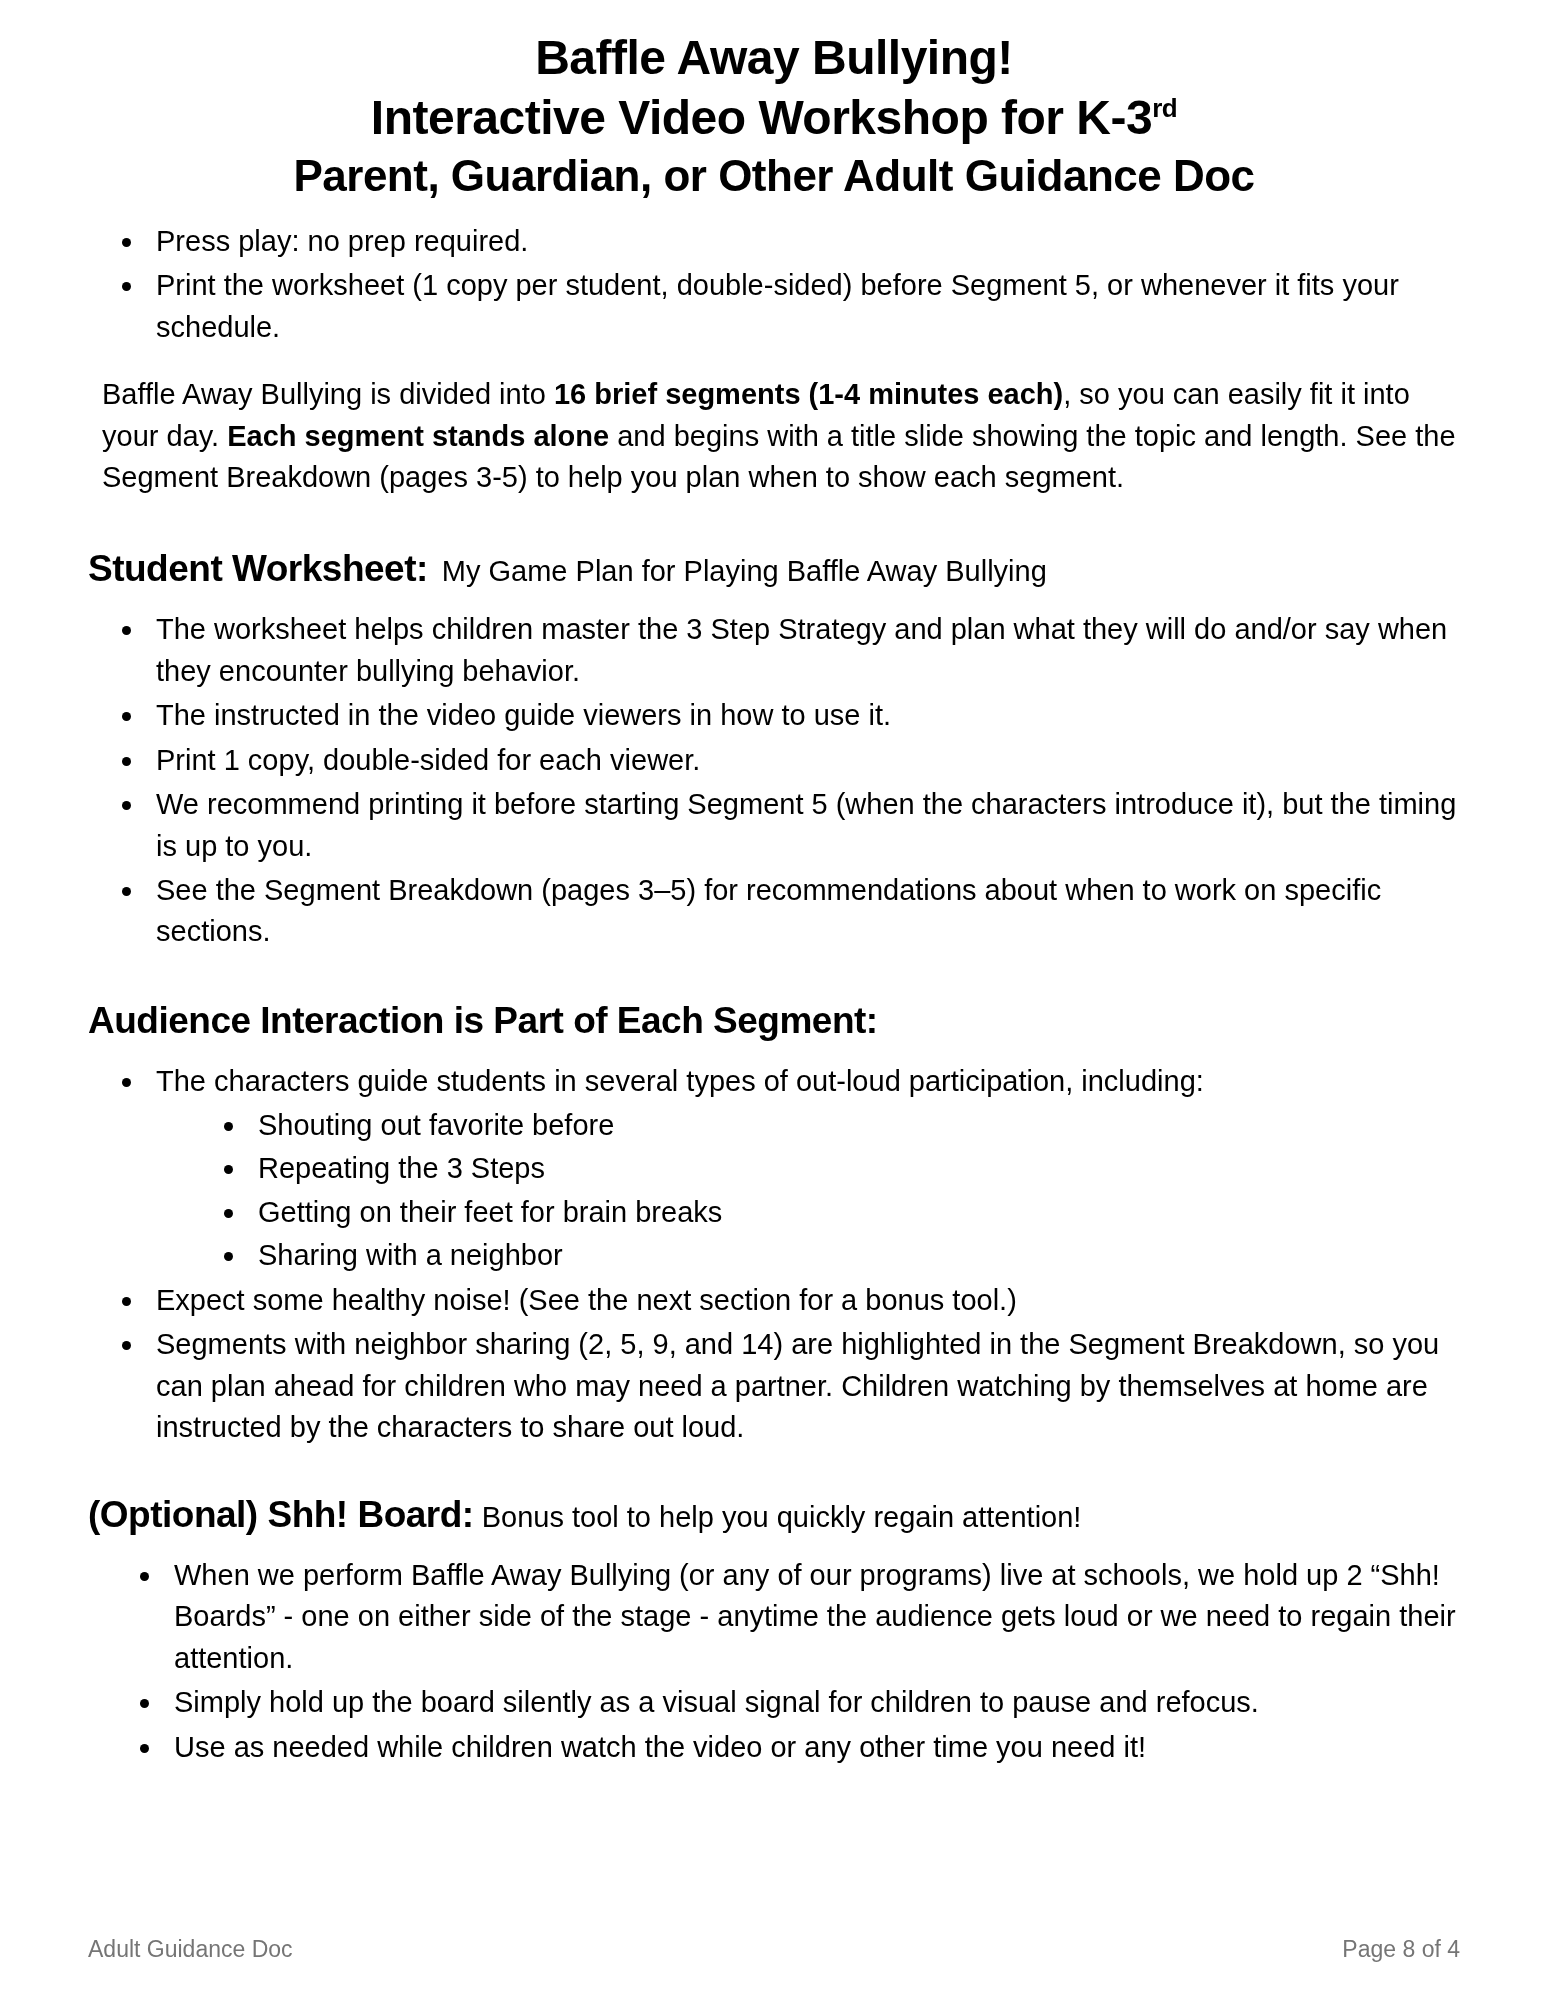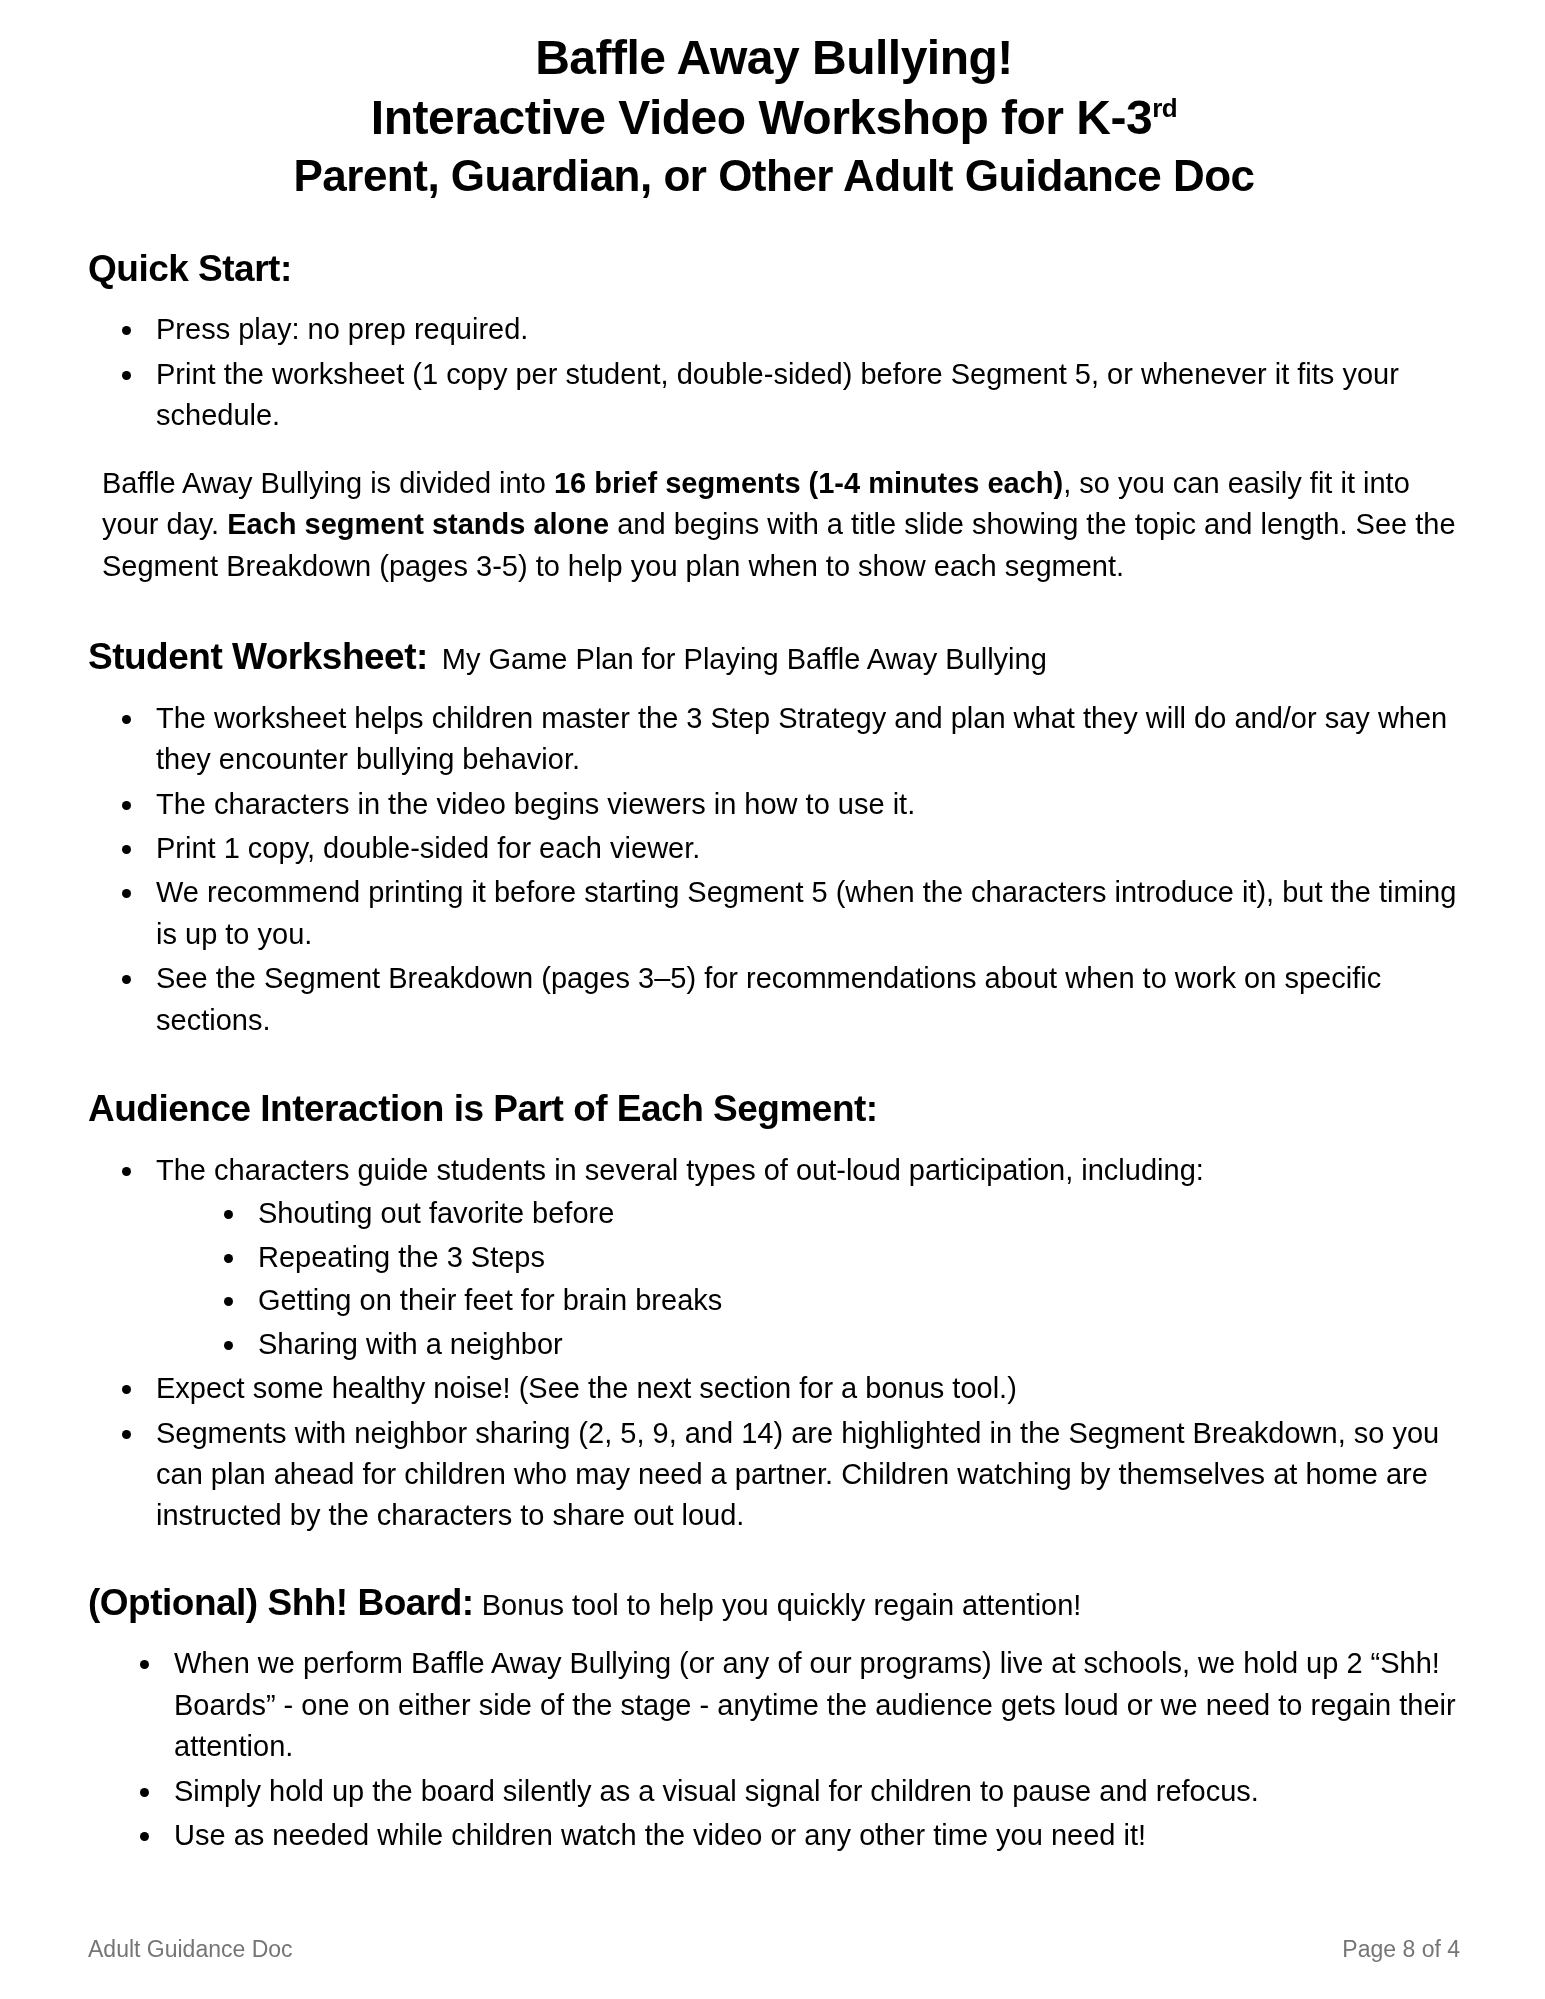--- a/index.html
+++ b/index.html
@@ -102,32 +102,31 @@
 <body>
 
 <div class="page">
 
   <div class="doc-title">
     <div class="t1">Baffle Away Bullying!</div>
     <div class="t2"><span>Interactive Video Workshop for K-3</span><sup>rd</sup></div>
     <div class="t3">Parent, Guardian, or Other Adult Guidance Doc</div>
   </div>
 
-  <h2 class="sec">Quick Start:</h2>
   <ul class="l1 body-text">
     <li>Press play: no prep required.</li>
     <li>Print the worksheet (1 copy per student, double-sided) before Segment 5, or whenever it fits your schedule.</li>
   </ul>
 
   <p class="intro body-text"><span>Baffle Away Bullying is divided into </span><strong>16 brief segments (1-4 minutes each)</strong><span>, so you can easily fit it into your day. </span><strong>Each segment stands alone</strong><span> and begins with a title slide showing the topic and length. See the Segment Breakdown (pages 3-5) to help you plan when to show each segment.</span></p>
 
   <h2 class="sec" style="margin-top:48px"><span>Student Worksheet:</span><span class="sub">My Game Plan for Playing Baffle Away Bullying</span></h2>
   <ul class="l1 body-text">
     <li>The worksheet helps children master the 3 Step Strategy and plan what they will do and/or say when they encounter bullying behavior.</li>
-    <li>The characters in the video begins viewers in how to use it.</li>
+    <li>The instructed in the video guide viewers in how to use it.</li>
     <li>Print 1 copy, double-sided for each viewer.</li>
     <li>We recommend printing it before starting Segment 5 (when the characters introduce it), but the timing is up to you.</li>
     <li>See the Segment Breakdown (pages 3–5) for recommendations about when to work on specific sections.</li>
   </ul>
 
   <h2 class="sec" style="margin-top:46px">Audience Interaction is Part of Each Segment:</h2>
   <ul class="l1 body-text">
     <li><span>The characters guide students in several types of out-loud participation, including:</span>
       <ul class="l2">
         <li>Shouting out favorite before</li>

